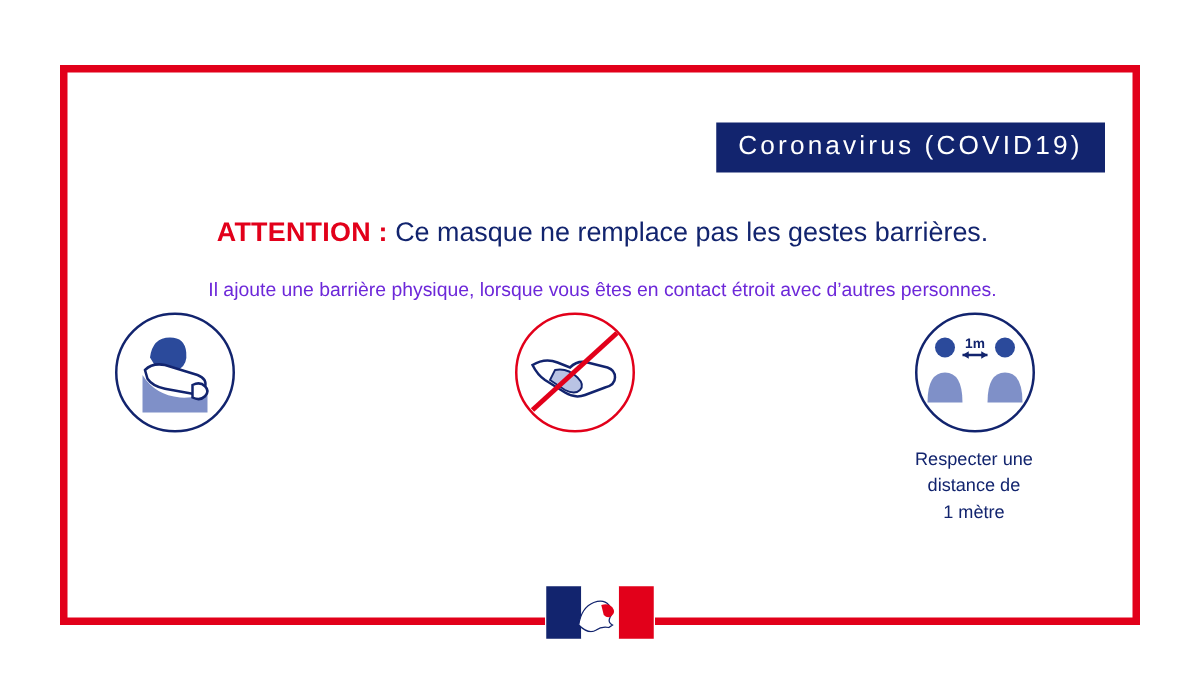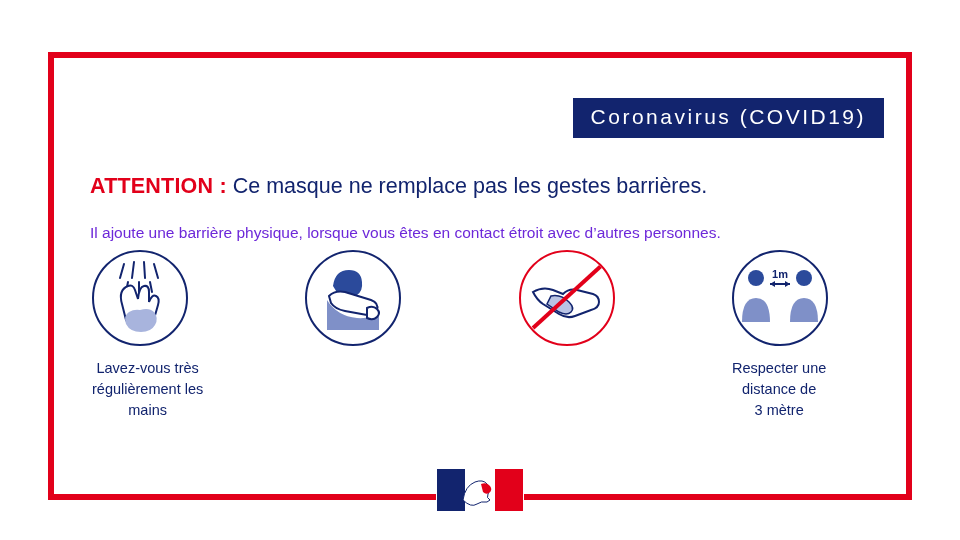--- a/index.html
+++ b/index.html
@@ -32,23 +32,24 @@
     color: #ffffff;
     padding: 7px 18px 9px 18px;
     font-size: 21px;
     letter-spacing: 2.5px;
     font-weight: 400;
     white-space: nowrap;
   }
   
   .attn {
     position: absolute;
-    left: 36px;
+    left: 48px;
     top: 116px;
     width: 760px;
+    text-align: center;
   }
   .attn-line1 {
     font-size: 21.5px;
     line-height: 1.2;
     white-space: nowrap;
   }
   .attn-strong {
     color: #e2001a;
     font-weight: 700;
     letter-spacing: .2px;
@@ -132,40 +133,20 @@
   <div class="attn">
     <div class="attn-line1">
       <span class="attn-strong">ATTENTION :</span>
       <span class="attn-rest">Ce masque ne remplace pas les gestes barrières.</span>
     </div>
     <div class="attn-line2">Il ajoute une barrière physique, lorsque vous êtes en contact étroit avec d’autres personnes.</div>
   </div>
 
   <div class="gestures">
 
-    <div class="gesture">
-      <div class="circle">
-        <svg viewBox="0 0 92 92" width="92" height="92" aria-hidden="true">
-          <g stroke="#12246e" stroke-width="2" fill="none" stroke-linecap="round">
-            <line x1="30" y1="12" x2="26" y2="26"></line>
-            <line x1="40" y1="10" x2="38" y2="26"></line>
-            <line x1="50" y1="10" x2="51" y2="26"></line>
-            <line x1="60" y1="12" x2="64" y2="26"></line>
-            <line x1="34" y1="30" x2="32" y2="40"></line>
-            <line x1="45" y1="30" x2="45" y2="40"></line>
-            <line x1="56" y1="30" x2="58" y2="40"></line>
-          </g>
-          <path d="M28 52 q-4 -14 6 -18 q5 -2 7 4 l3 9 q1 -12 6 -13 q5 -1 5 6 l0 10 q3 -8 7 -6 q4 2 2 9 l-4 14 q-3 9 -13 9 q-11 0 -15 -8 z" fill="#ffffff" stroke="#12246e" stroke-width="2"></path>
-          <path d="M46 58 q9 -3 14 2 q5 6 1 13 q-4 7 -14 7 q-11 0 -15 -8 q-3 -8 3 -12 q5 -3 11 -2 z" fill="#a8b4dd" stroke="none"></path>
-        </svg>
-      </div>
-      <div class="gesture-label">Lavez-vous très
-régulièrement les
-mains</div>
-    </div>
 
     <div class="gesture">
       <div class="circle">
         <svg viewBox="0 0 92 92" width="92" height="92" aria-hidden="true">
           <path d="M26 34 q2 -16 16 -16 q12 0 13 12 q1 9 -5 13 l-2 6 l-14 -2 z" fill="#2b4a9b"></path>
           <path d="M22 44 q6 -6 16 -4 l26 8 q8 3 6 10 q-2 6 -10 5 l-22 -4 q-10 -2 -14 -8 z" fill="#ffffff" stroke="#12246e" stroke-width="2"></path>
           <path d="M20 48 q10 16 30 18 q14 1 22 -6 l0 18 l-52 0 z" fill="#7f90c8"></path>
           <path d="M60 56 q6 -3 10 1 q4 4 0 8 q-4 4 -10 1 z" fill="#ffffff" stroke="#12246e" stroke-width="2"></path>
         </svg>
       </div>
@@ -190,21 +171,21 @@
           <circle cx="70" cy="26" r="8" fill="#2b4a9b"></circle>
           <path d="M56 70 q0 -24 14 -24 q14 0 14 24 z" fill="#7f90c8"></path>
           <line x1="36" y1="32" x2="56" y2="32" stroke="#12246e" stroke-width="2"></line>
           <path d="M36 32 l5 -3 l0 6 z" fill="#12246e"></path>
           <path d="M56 32 l-5 -3 l0 6 z" fill="#12246e"></path>
           <text x="46" y="26" font-family="Liberation Sans, sans-serif" font-size="11" font-weight="700" fill="#12246e" text-anchor="middle">1m</text>
         </svg>
       </div>
       <div class="gesture-label">Respecter une
 distance de
-3 mètre</div>
+1 mètre</div>
     </div>
 
   </div>
 
   <div class="footer-logo">
     <div class="flag-blue"></div>
     <div class="flag-white">
       <svg class="marianne" viewBox="0 0 44 32" aria-hidden="true">
         <path d="M6 26 q2 -14 12 -18 q8 -3 12 2 q4 5 1 10 q-2 4 2 6 l-3 2 q-6 -1 -10 2 q-6 4 -14 -4 z" fill="#ffffff" stroke="#12246e" stroke-width="1"></path>
         <path d="M24 10 q6 -2 9 2 q3 4 -1 7 q-3 2 -6 -1 z" fill="#e2001a"></path>

